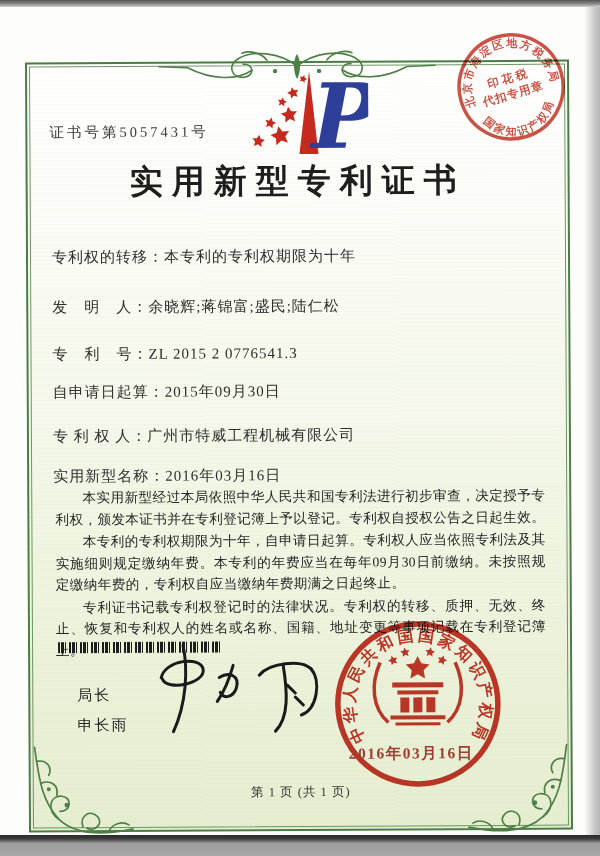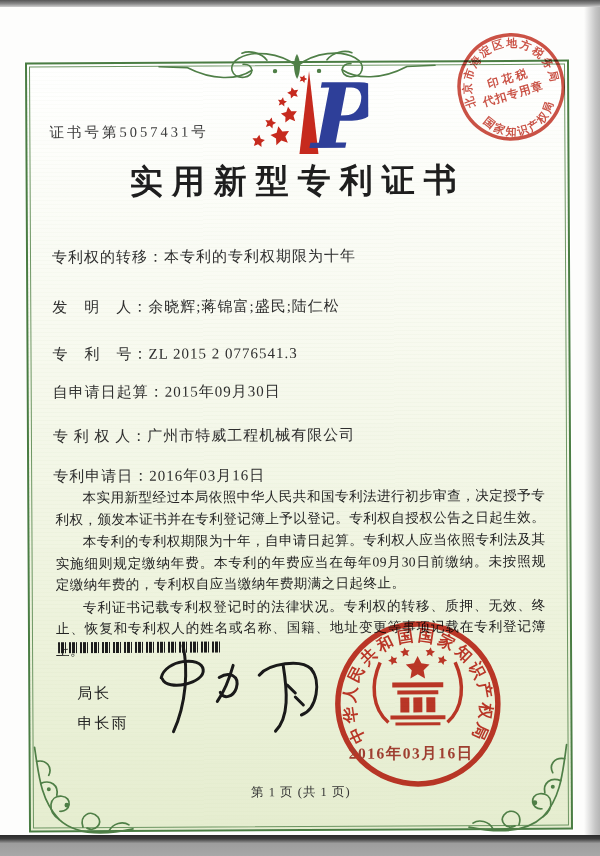--- a/index.html
+++ b/index.html
@@ -45,21 +45,21 @@
   .f0{top:184px;} .f1{top:234px;} .f2{top:281px;} .f3{top:319px;} .f4{top:363px;} .f5{top:403px;}
 
   
   .body-text{position:absolute;left:0;top:423px;width:100%;padding:0 24px 0 26px;box-sizing:border-box;}
   .body-text p{margin:0 0 1px 0;font-size:13.6px;line-height:21.5px;text-indent:2em;
     text-align:justify;color:#242424;letter-spacing:.4px;}
 
   
   .barcode{position:absolute;left:28px;top:578px;width:162px;height:11px;
     background:repeating-linear-gradient(90deg,#1d1d1d 0 1.5px,transparent 1.5px 3px,#1d1d1d 3px 6px,transparent 6px 7px,#1d1d1d 7px 8px,transparent 8px 11px);}
-  .signer{position:absolute;left:47px;top:616px;font-family:Liberation Mono, monospace;
+  .signer{position:absolute;left:47px;top:616px;font-family:Liberation Sans, sans-serif;
     font-size:15px;color:#222;letter-spacing:2px;line-height:30px;}
   .signature{position:absolute;left:115px;top:568px;width:195px;height:118px;}
   .office-seal{position:absolute;left:300px;top:554px;width:175px;height:175px;
     opacity:.93;mix-blend-mode:multiply;}
 
   .footer{position:absolute;left:0;top:721px;width:100%;text-align:center;
     font-size:12.5px;color:#333;letter-spacing:1px;}
 
   .seal-text{font-family:"Liberation Serif","DejaVu Serif",serif;font-weight:bold;}
 </style>
@@ -156,21 +156,21 @@
     </svg>
   </div>
 
   <div class="title">实用新型专利证书</div>
 
   <div class="field f0"><span class="lab">专利权的转移：</span><span>本专利的专利权期限为十年</span></div>
   <div class="field f1"><span class="lab">发　明　人：</span><span>余晓辉;蒋锦富;盛民;陆仁松</span></div>
   <div class="field f2"><span class="lab">专　利　号：</span><span>ZL 2015 2 0776541.3</span></div>
   <div class="field f3"><span class="lab">自申请日起算：</span><span>2015年09月30日</span></div>
   <div class="field f4"><span class="lab">专 利 权 人：</span><span>广州市特威工程机械有限公司</span></div>
-  <div class="field f5"><span class="lab">专利申请日：</span><span>2016年03月16日</span></div>
+  <div class="field f5"><span class="lab">实用新型名称：</span><span>2016年03月16日</span></div>
 
   <div class="body-text">
     <p>本实用新型经过本局依照中华人民共和国专利法进行初步审查，决定授予专利权，颁发本证书并在专利登记簿上予以登记。专利权自授权公告之日起生效。</p>
     <p>本专利的专利权期限为十年，自申请日起算。专利权人应当依照专利法及其实施细则规定缴纳年费。本专利的年费应当在每年09月30日前缴纳。未按照规定缴纳年费的，专利权自应当缴纳年费期满之日起终止。</p>
     <p>专利证书记载专利权登记时的法律状况。专利权的转移、质押、无效、终止、恢复和专利权人的姓名或名称、国籍、地址变更等事项记载在专利登记簿上。</p>
   </div>
 
   <div class="barcode"></div>
 
   <div class="signer">

